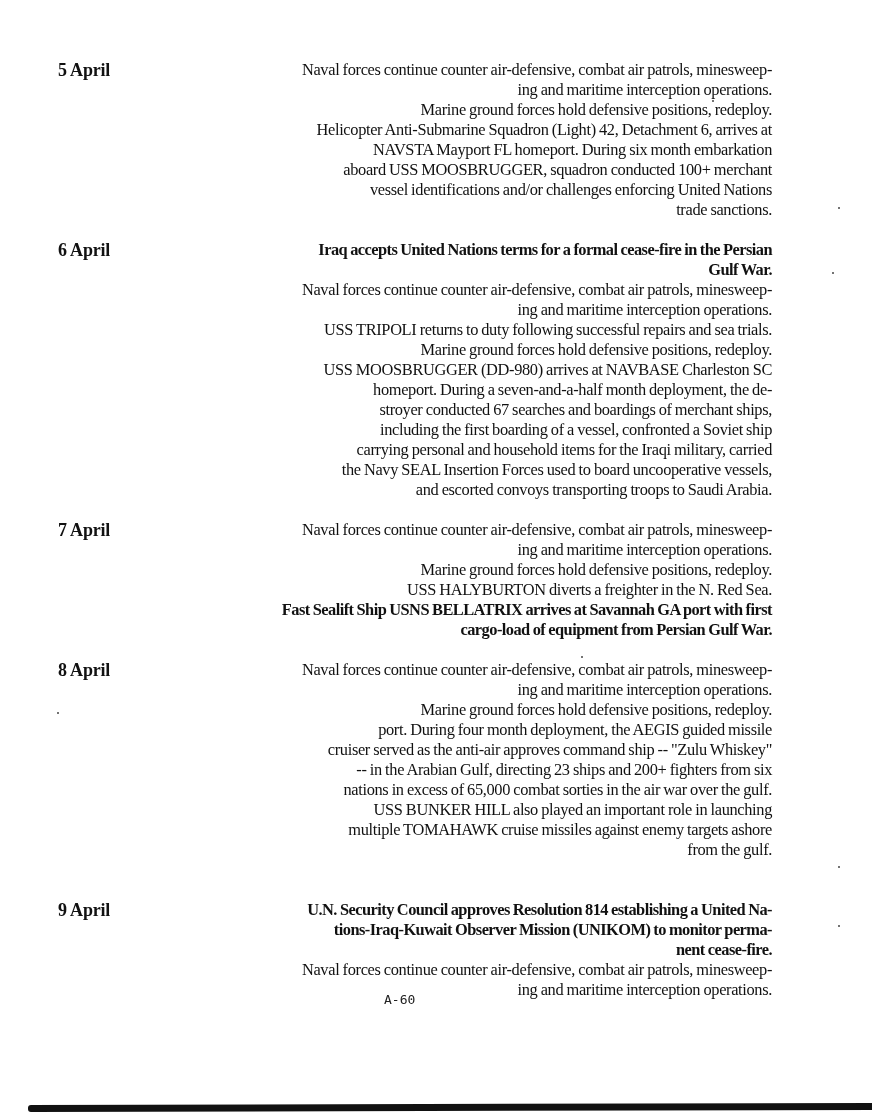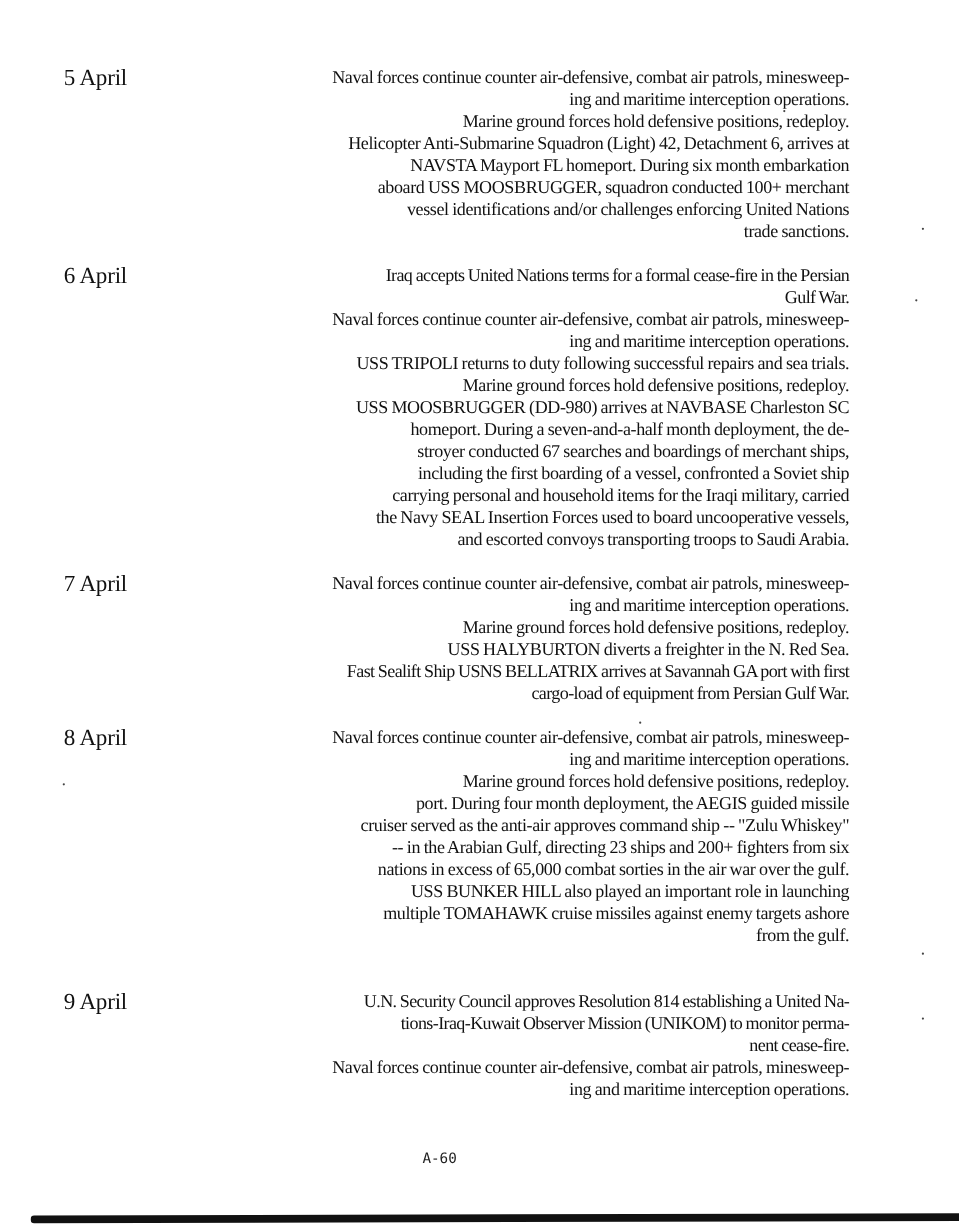--- a/index.html
+++ b/index.html
@@ -2,32 +2,32 @@
 <html><head>
 <meta charset="utf-8">
 <style>
   html, body { margin: 0; padding: 0; }
   body {
     width: 872px; height: 1117px; background: #ffffff; position: relative; overflow: hidden;
     font-family: "Liberation Serif", "DejaVu Serif", serif; color: #111;
   }
   .section { position: absolute; left: 0; width: 872px; }
   .date {
-    position: absolute; left: 58px; top: 0; font-size: 21px; font-weight: normal;
+    position: absolute; left: 58px; top: 0; font-size: 18px; font-weight: bold;
     letter-spacing: -0.2px; line-height: 20px;
   }
   .entries { position: absolute; left: 212px; width: 560px; top: 0; }
   .entry {
     font-size: 16.4px; line-height: 20px; padding-left: 45px; text-indent: -45px;
     letter-spacing: -0.35px; word-spacing: -0.5px; text-align: right;
   }
   .entry span.line { display: block; white-space: nowrap; }
-  .entry.bold { font-weight: normal; letter-spacing: -0.55px; }
+  .entry.bold { font-weight: bold; letter-spacing: -0.55px; }
   .page-number {
-    position: absolute; top: 1046px; left: 384px; font-family: "DejaVu Sans Mono", monospace;
+    position: absolute; top: 992px; left: 384px; font-family: "DejaVu Sans Mono", monospace;
     font-size: 13px; color: #222;
   }
   .bottom-bar {
     position: absolute; left: 28px; right: 0; top: 1104px; height: 7px;
     background: #111; border-radius: 3px 0 0 3px; transform: skewY(-0.15deg);
   }
   .speck { position: absolute; width: 2px; height: 2px; background: #444; border-radius: 50%; }
 </style>
 </head>
 <body>

